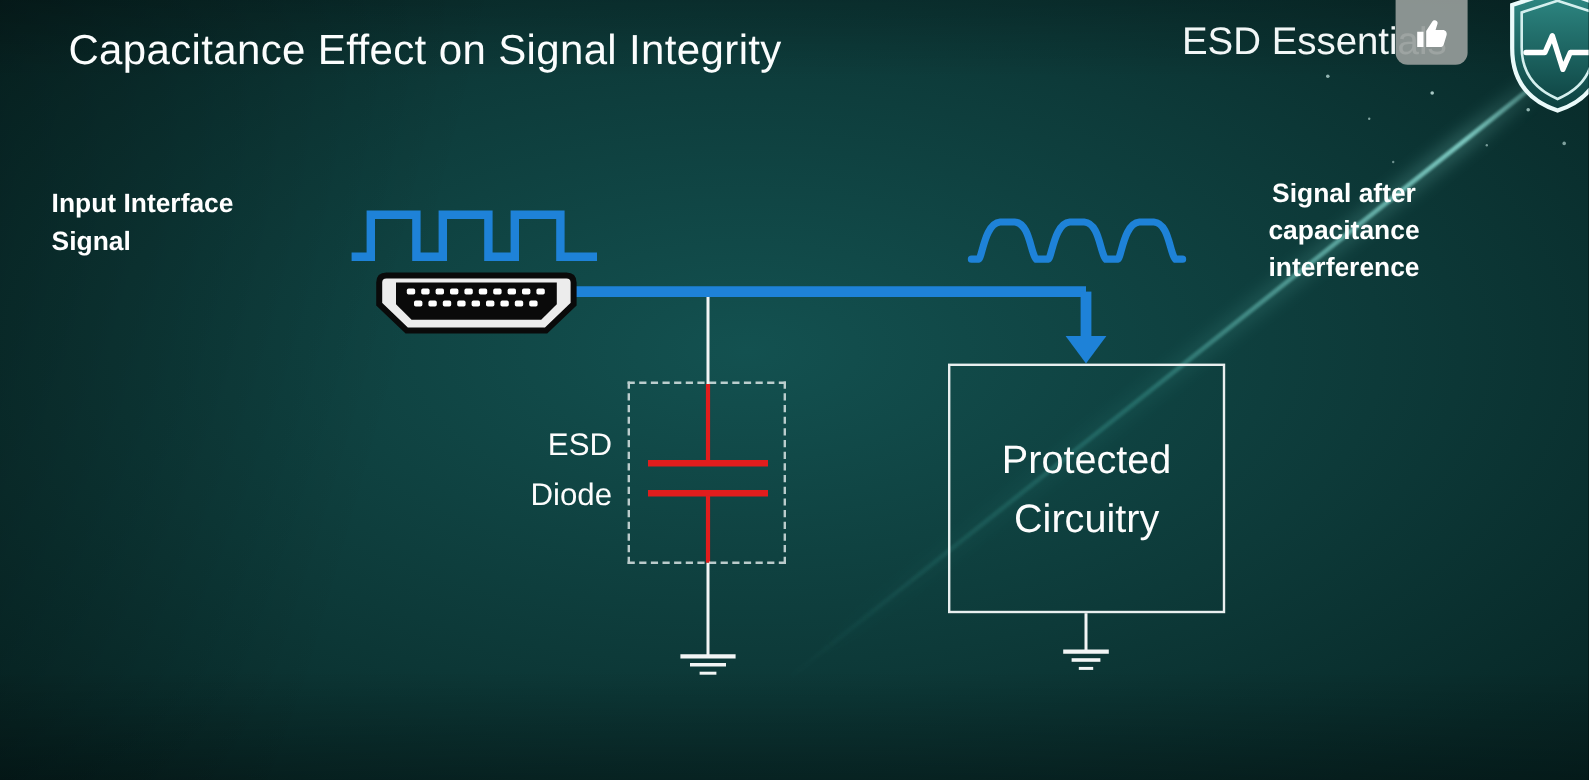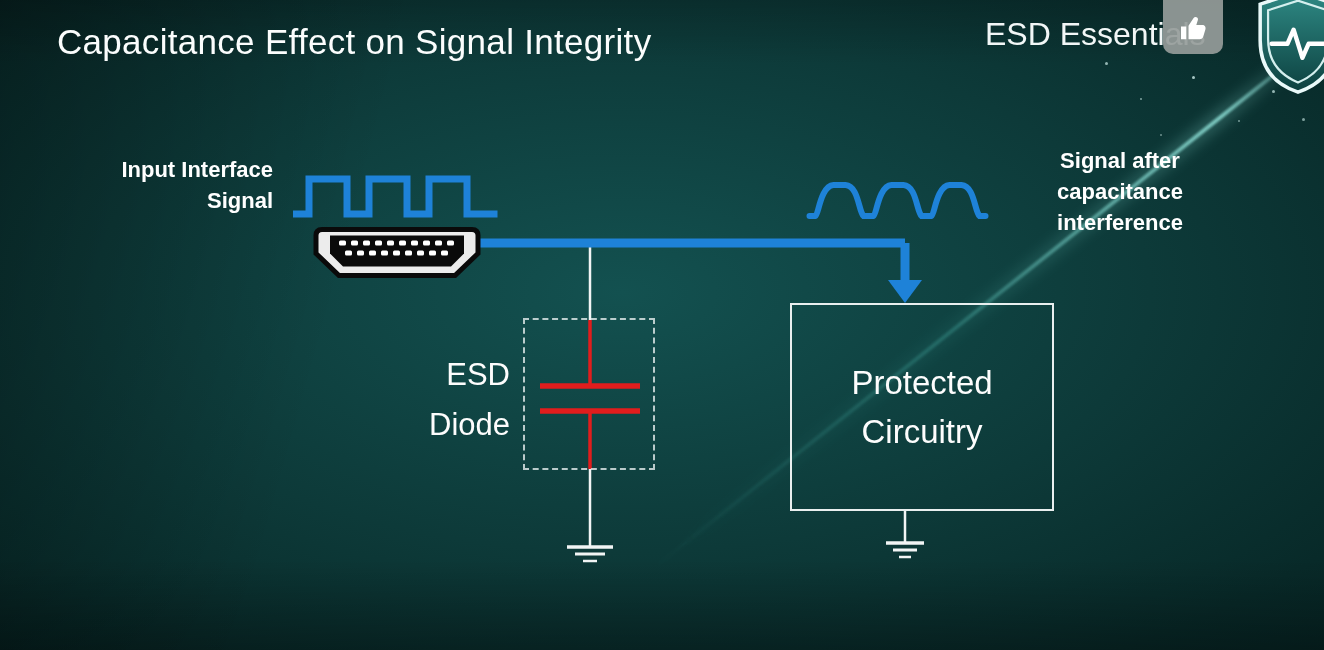--- a/index.html
+++ b/index.html
@@ -33,45 +33,45 @@
     position:absolute; left:985px; top:16px; font-size:32px; font-weight:400; color:#f2f7f7;
   }
   .thumbs-box{
     position:absolute; left:1163px; top:-10px; width:60px; height:64px;
     background:rgba(150,156,154,0.92); border-radius:10px;
     display:flex; align-items:flex-end; justify-content:center; padding-bottom:8px;
   }
   .shield{ position:absolute; left:1254px; top:-14px; width:88px; height:112px; }
 
   .lbl-bold{ font-weight:700; font-size:22px; line-height:1.4; white-space:pre-line; }
-  .input-label{ position:absolute; left:61px; top:155px; width:212px; text-align:right; }
+  .input-label{ position:absolute; left:43px; top:155px; width:212px; }
   .output-label{ position:absolute; left:1025px; top:146px; width:190px; text-align:center; }
 
   .wave{ position:absolute; }
   .wave-in{ left:293px; top:174px; width:205px; height:44px; }
   .wave-out{ left:795px; top:176px; width:207px; height:44px; }
   .stroke-blue{ stroke:var(--signal-blue, #1e82d8); fill:none; }
   .fill-blue{ fill:var(--signal-blue, #1e82d8); }
   .stroke-red{ stroke:var(--capacitor-red, #e11d1d); fill:none; }
   .stroke-white{ stroke:#f2f5f5; fill:none; }
 
   .hdmi{ position:absolute; left:312px; top:226px; width:170px; height:53px; }
 
   .circuit{ position:absolute; inset:0; }
 
   .cap-box{
     position:absolute; left:523px; top:318px; width:132px; height:152px;
     border:2px dashed rgba(230,238,238,0.8);
   }
   .esd-label{
     position:absolute; left:372px; top:350px; width:138px; text-align:right;
-    font-size:31px; line-height:1.6; white-space:pre-line; color:#fdfdfd;
+    font-size:26px; line-height:1.6; white-space:pre-line; color:#fdfdfd;
   }
   .protected-box{
-    position:absolute; left:790px; top:303px; width:264px; height:208px;
+    position:absolute; left:790px; top:303px; width:231px; height:208px;
     border:2px solid #e9efef; display:flex; align-items:center; justify-content:center;
   }
   .protected-text{
     font-size:33px; line-height:1.5; text-align:center; white-space:pre-line; color:#fdfdfd;
   }
 </style>
 </head>
 <body>
 
 <div class="stage">

